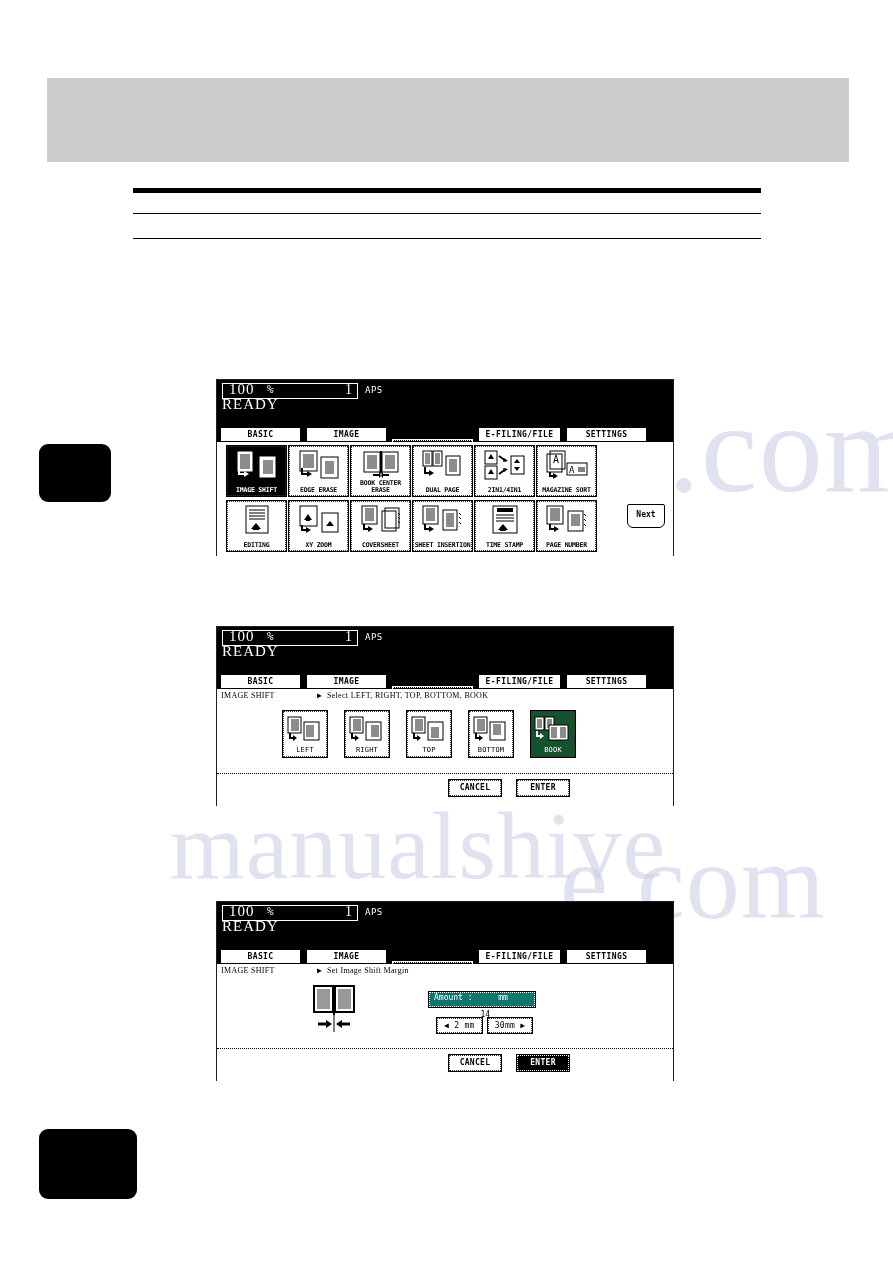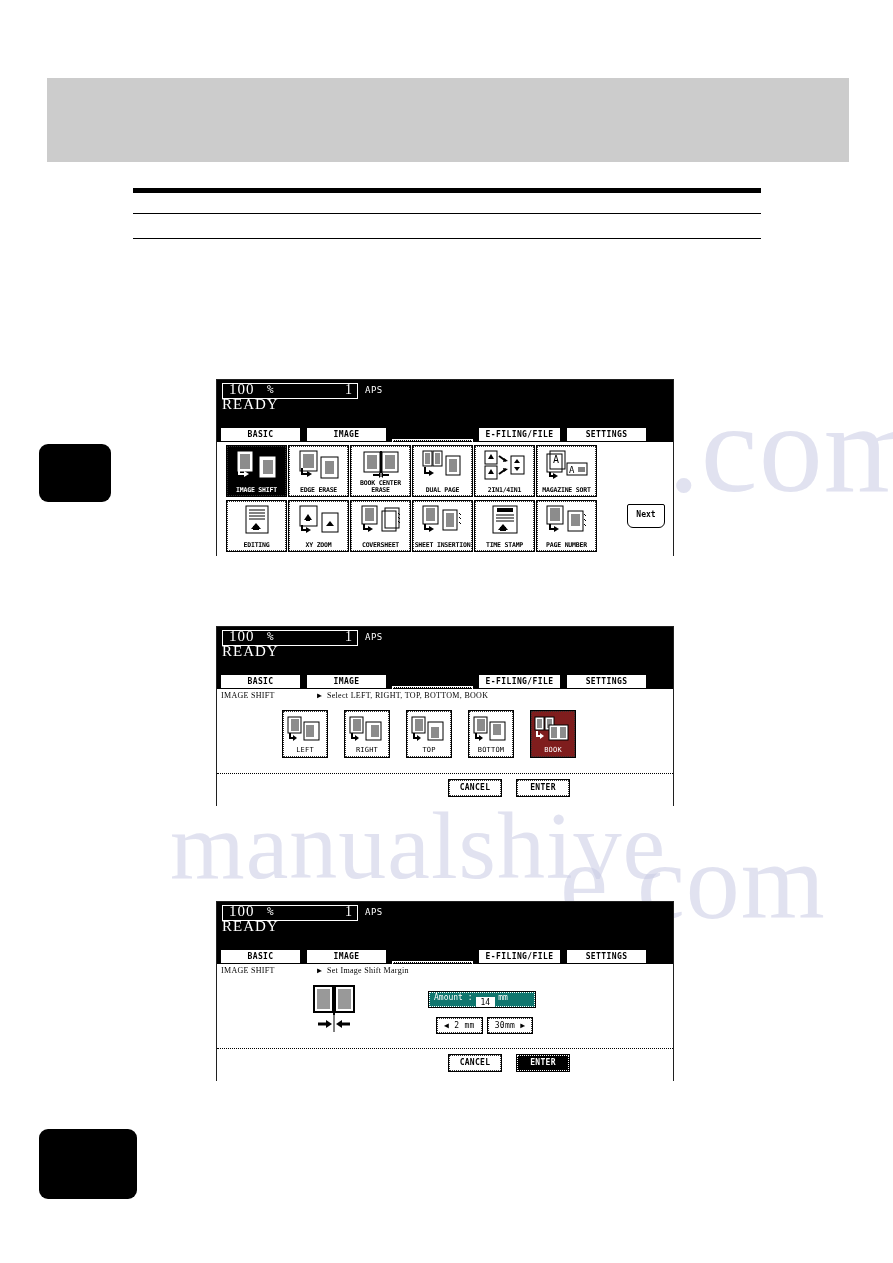--- a/index.html
+++ b/index.html
@@ -267,21 +267,21 @@
   }
   .obtn {
     width: 44px;
     height: 46px;
     border: 1px dotted #333;
     outline: 1px solid #000;
     box-sizing: border-box;
     background: #fff;
     position: relative;
   }
-  .obtn.sel { background: #7f1d1d; }
+  .obtn.sel { background: #14532d; }
   .obtn .art {
     height: 32px;
     display: flex;
     align-items: center;
     justify-content: center;
     padding-top: 2px;
   }
   .obtn .cap {
     position: absolute;
     left: 0; right: 0; bottom: 2px;
@@ -313,21 +313,21 @@
     color: #fff;
     font-size: 8px;
     display: flex;
     align-items: flex-start;
     padding: 0 4px;
   }
   .amount-row .lbl { flex: 0 0 auto; }
   .amount-row .val {
     background: #fff;
     color: #000;
-    margin: 4px 3px;
+    margin: 16px 3px;
     padding: 0 5px;
     font-size: 8px;
     line-height: 11px;
   }
   .step-row {
     position: absolute;
     left: 220px;
     top: 54px;
     display: flex;
     gap: 6px;

